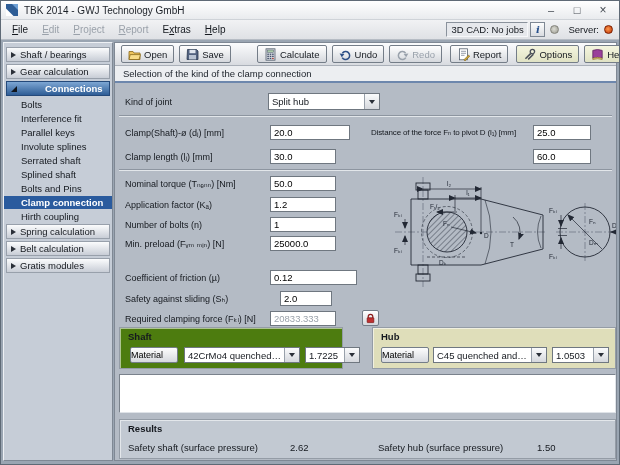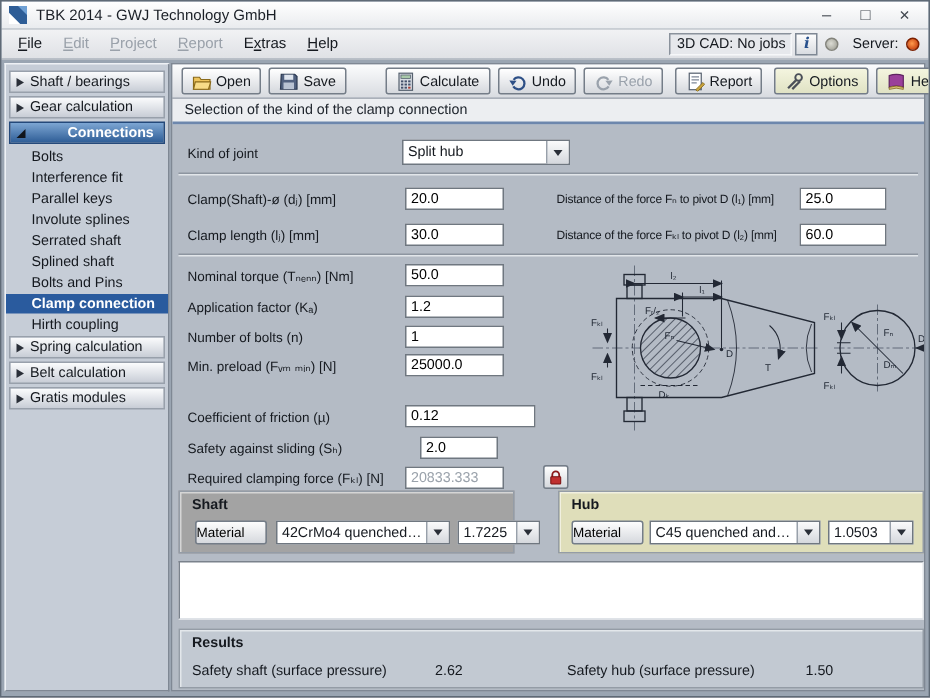--- a/index.html
+++ b/index.html
@@ -229,27 +229,26 @@
         <div class="dd" style="left:153px;top:10px;width:112px">
           <span class="dd-text">Split hub</span>
           <span class="dd-btn">
               <i class="dd-arrow"></i>
             </span>
         </div>
 
         <div class="sep" style="top:32px"></div>
 
         <span class="flabel" style="left:10px;top:45px">Clamp(Shaft)-ø (dⱼ) [mm]</span>
-        <input class="finput" style="left: 155px; top: 42px; width: 66px;" value="20.0">
+        <input class="finput" style="left: 155px; top: 42px; width: 80px;" value="20.0">
         <span class="flabel" style="left:10px;top:69px">Clamp length (lⱼ) [mm]</span>
         <input class="finput" style="left: 155px; top: 66px; width: 66px;" value="30.0">
 
         <span class="flabel rlabel" style="left:256px;top:45px">Distance of the force Fₙ to pivot D (l₁) [mm]</span>
         <input class="finput" style="left: 418px; top: 42px; width: 58px;" value="25.0">
-        <span class="flabel rlabel" style="left:256px;top:69px">Distance of the force Fₖₗ to pivot D (l₂) [mm]</span>
         <input class="finput" style="left: 418px; top: 66px; width: 58px;" value="60.0">
 
         <div class="sep" style="top:86px"></div>
 
         <span class="flabel" style="left:10px;top:96px">Nominal torque (Tₙₑₙₙ) [Nm]</span>
         <input class="finput" style="left: 155px; top: 93px; width: 66px;" value="50.0">
         <span class="flabel" style="left:10px;top:117px">Application factor (Kₐ)</span>
         <input class="finput" style="left: 155px; top: 114px; width: 66px;" value="1.2">
         <span class="flabel" style="left:10px;top:137px">Number of bolts (n)</span>
         <input class="finput" style="left: 155px; top: 134px; width: 66px;" value="1">
@@ -327,21 +326,21 @@
             <text x="46" y="92">Dₖ</text>
             <text x="117" y="74">T</text>
             <text x="156" y="40">Fₖₗ</text>
             <text x="156" y="86">Fₖₗ</text>
             <text x="196" y="51">Fₙ</text>
             <text x="196" y="72">Dₘ</text>
             <text x="219" y="55">D</text>
           </g>
         </svg>
 
-        <div class="panel" style="left:4px;top:244px;width:224px;height:42px;background:#a3a3a3">
+        <div class="panel" style="left:4px;top:244px;width:224px;height:42px;background:#4d7c0f">
           <span class="panel-title">Shaft</span>
           <button class="mat-btn" style="left:10px;top:19px">Material</button>
           <div class="dd" style="left:64px;top:19px;width:116px;height:16px">
             <span class="dd-text">42CrMo4 quenched and te...</span>
             <span class="dd-btn">
                 <i class="dd-arrow"></i>
               </span>
           </div>
           <div class="dd" style="left:185px;top:19px;width:55px;height:16px">
             <span class="dd-text">1.7225</span>

